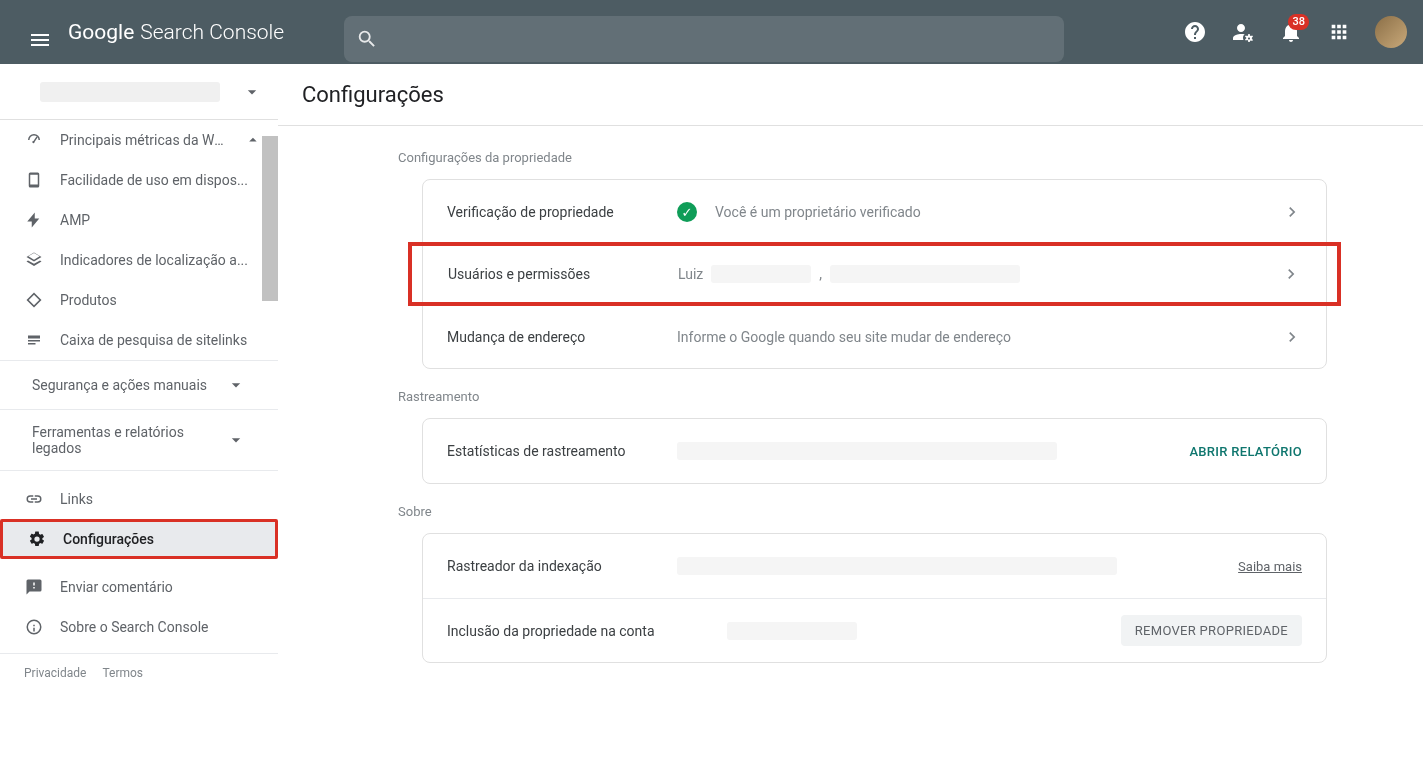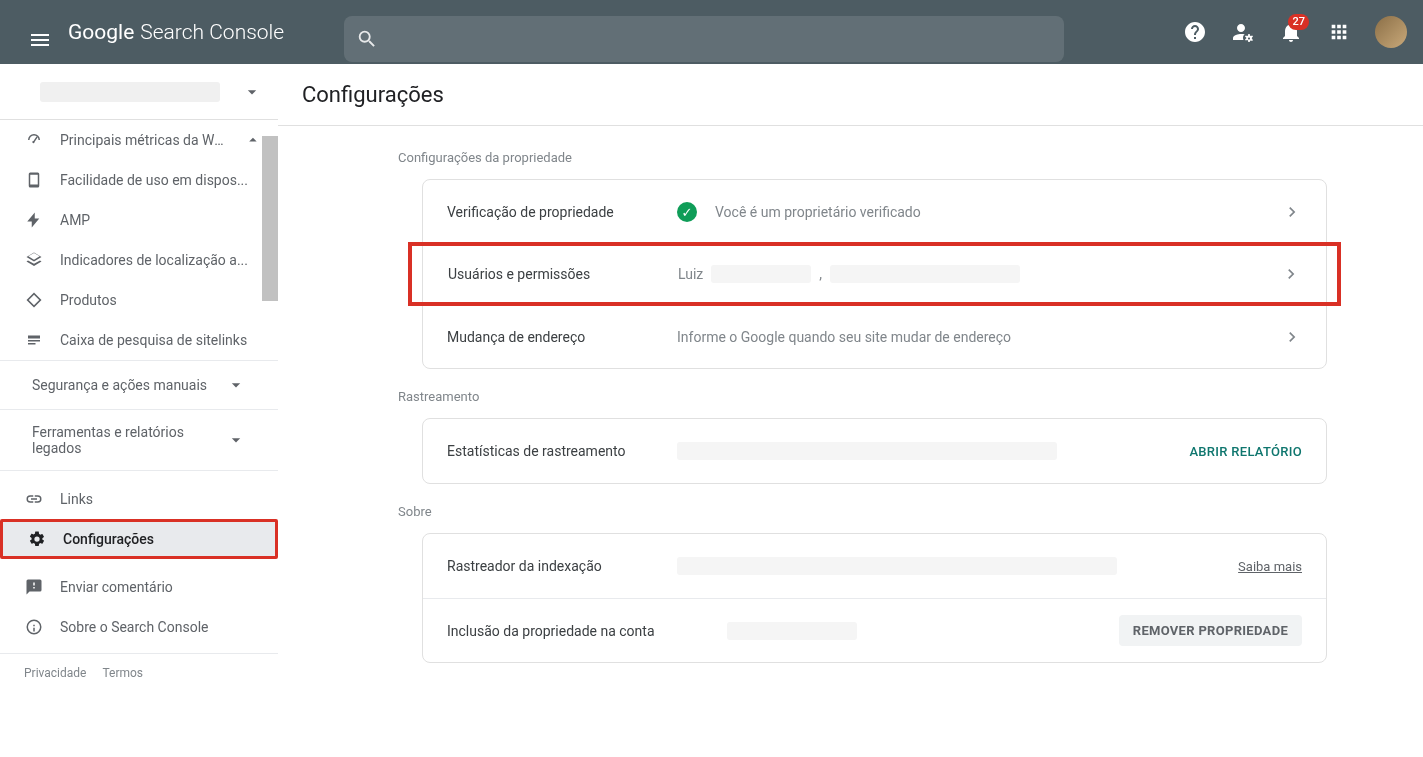--- a/index.html
+++ b/index.html
@@ -43,21 +43,21 @@
   
   .section-label { font-size: 13px; color: #80868b; margin-bottom: 14px; margin-top: 20px; }
   
   .card { border: 1px solid #e0e0e0; border-radius: 8px; background: #fff; overflow: hidden; margin-left: 24px; }
   .row { display: flex; align-items: center; min-height: 64px; padding: 16px 24px; border-top: 1px solid #e8eaed; cursor: pointer; font-size: 14px; color: #3c4043; }
   .row:first-child { border-top: none; }
   .row-label { width: 230px; flex-shrink: 0; }
   .row-body { flex: 1; display: flex; align-items: center; color: #80868b; gap: 8px; }
   .row-action { margin-left: auto; color: #0f766e; font-size: 13px; font-weight: 500; letter-spacing: 0.3px; cursor: pointer; }
   .row-arrow { margin-left: auto; color: #80868b; }
-  .row-btn { margin-left: auto; background: #f1f3f4; color: #5f6368; font-size: 13px; font-weight: 700; letter-spacing: 0.3px; padding: 8px 14px; border-radius: 4px; cursor: pointer; }
+  .row-btn { margin-left: auto; background: #f1f3f4; color: #5f6368; font-size: 13px; font-weight: 400; letter-spacing: 0.3px; padding: 8px 14px; border-radius: 4px; cursor: pointer; }
   .row-link { margin-left: auto; color: #5f6368; font-size: 13px; text-decoration: underline; cursor: pointer; }
   
   .row.highlight { border: 4px solid #d93025; margin: -2px -15px; padding: 16px 36px; border-radius: 0; position: relative; z-index: 2; }
   
   .check-icon { width: 20px; height: 20px; background: #0f9d58; border-radius: 50%; display: flex; align-items: center; justify-content: center; color: #fff; font-size: 13px; margin-right: 10px; flex-shrink: 0; }
   
   .blur-box { background: #f5f5f5; border-radius: 3px; height: 18px; display: inline-block; }
   
   svg { fill: currentColor; }
 </style>
@@ -87,21 +87,21 @@
     </div>
     <div class="header-icon">
       <svg width="24" height="24" viewBox="0 0 24 24">
           <path d="M10 12c2.21 0 4-1.79 4-4s-1.79-4-4-4-4 1.79-4 4 1.79 4 4 4zm0 2c-2.67 0-8 1.34-8 4v2h10.5c-.32-.63-.5-1.34-.5-2.09 0-1.47.66-2.78 1.7-3.66C12.44 14.09 11.17 14 10 14zm10.75 5.08l1.25.72-.75 1.3-1.44-.5c-.26.2-.55.35-.87.45L18.75 22h-1.5l-.19-1.45c-.32-.1-.61-.25-.87-.45l-1.44.5-.75-1.3 1.25-.72c-.03-.17-.05-.34-.05-.52s.02-.35.05-.52l-1.25-.72.75-1.3 1.44.5c.26-.2.55-.35.87-.45l.19-1.45h1.5l.19 1.45c.32.1.61.25.87.45l1.44-.5.75 1.3-1.25.72c.3.17.5.34.5.52s-.2.35-.5.52zM18 17.5c-.55 0-1 .45-1 1s.45 1 1 1 1-.45 1-1-.45-1-1-1z"></path>
         </svg>
     </div>
     <div class="header-icon">
       <svg width="24" height="24" viewBox="0 0 24 24">
           <path d="M12 22c1.1 0 2-.9 2-2h-4c0 1.1.9 2 2 2zm6-6v-5c0-3.07-1.64-5.64-4.5-6.32V4c0-.83-.67-1.5-1.5-1.5s-1.5.67-1.5 1.5v.68C7.63 5.36 6 7.92 6 11v5l-2 2v1h16v-1l-2-2z"></path>
         </svg>
-      <span class="badge">27</span>
+      <span class="badge">38</span>
     </div>
     <div class="header-icon">
       <svg width="22" height="22" viewBox="0 0 24 24">
           <path d="M4 8h4V4H4v4zm6 12h4v-4h-4v4zm-6 0h4v-4H4v4zm0-6h4v-4H4v4zm6 0h4v-4h-4v4zm6-10v4h4V4h-4zm-6 4h4V4h-4v4zm6 6h4v-4h-4v4zm0 6h4v-4h-4v4z"></path>
         </svg>
     </div>
     <div class="avatar"></div>
   </div>
 </div>
 

